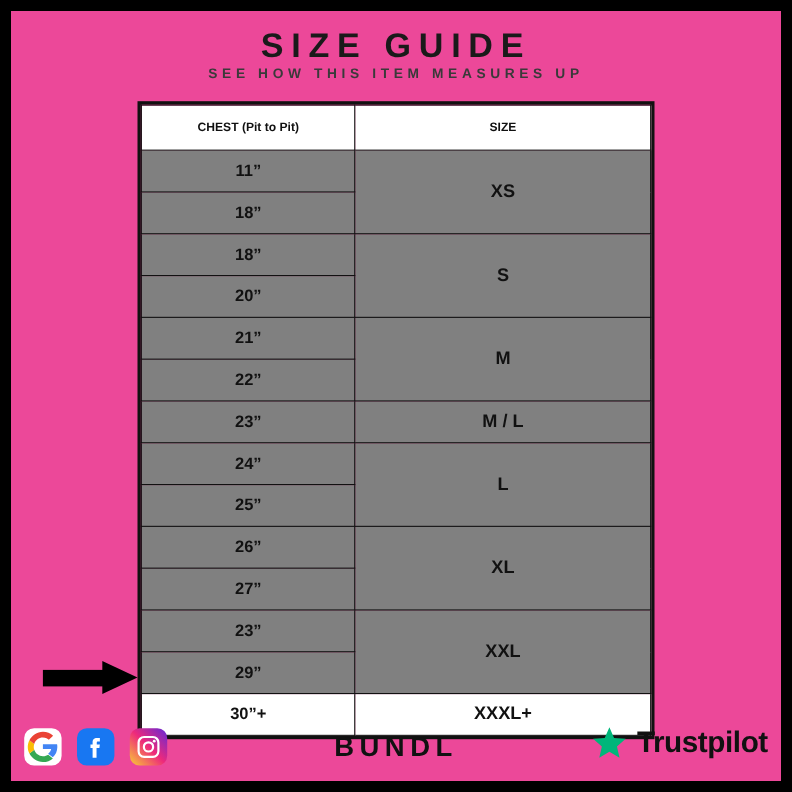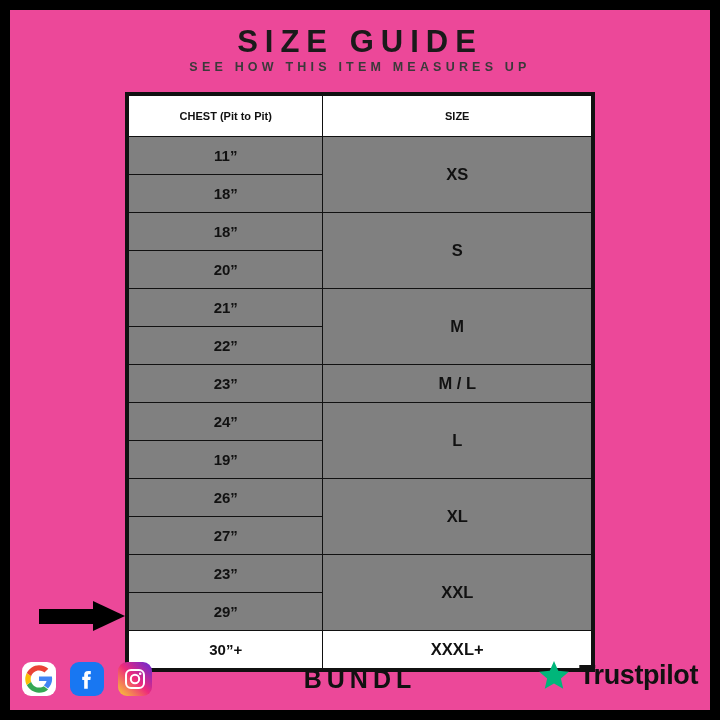--- a/index.html
+++ b/index.html
@@ -216,21 +216,21 @@
         <tr>
           <td class="chest">23”</td>
           <td class="size">M / L</td>
         </tr>
 
         <tr>
           <td class="chest">24”</td>
           <td class="size" rowspan="2">L</td>
         </tr>
         <tr>
-          <td class="chest">19”</td>
+          <td class="chest">25”</td>
         </tr>
 
         <tr>
           <td class="chest">26”</td>
           <td class="size" rowspan="2">XL</td>
         </tr>
         <tr>
           <td class="chest">27”</td>
         </tr>
 

